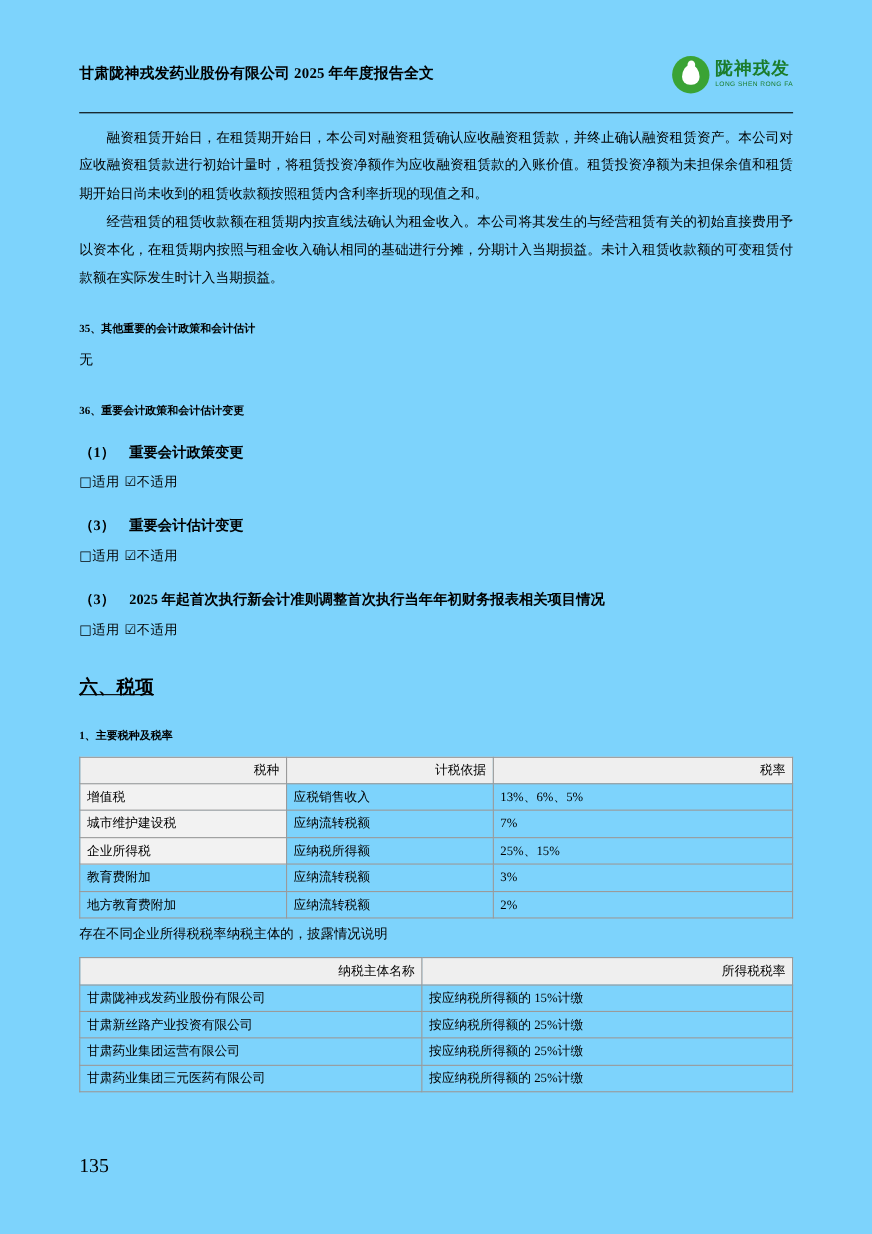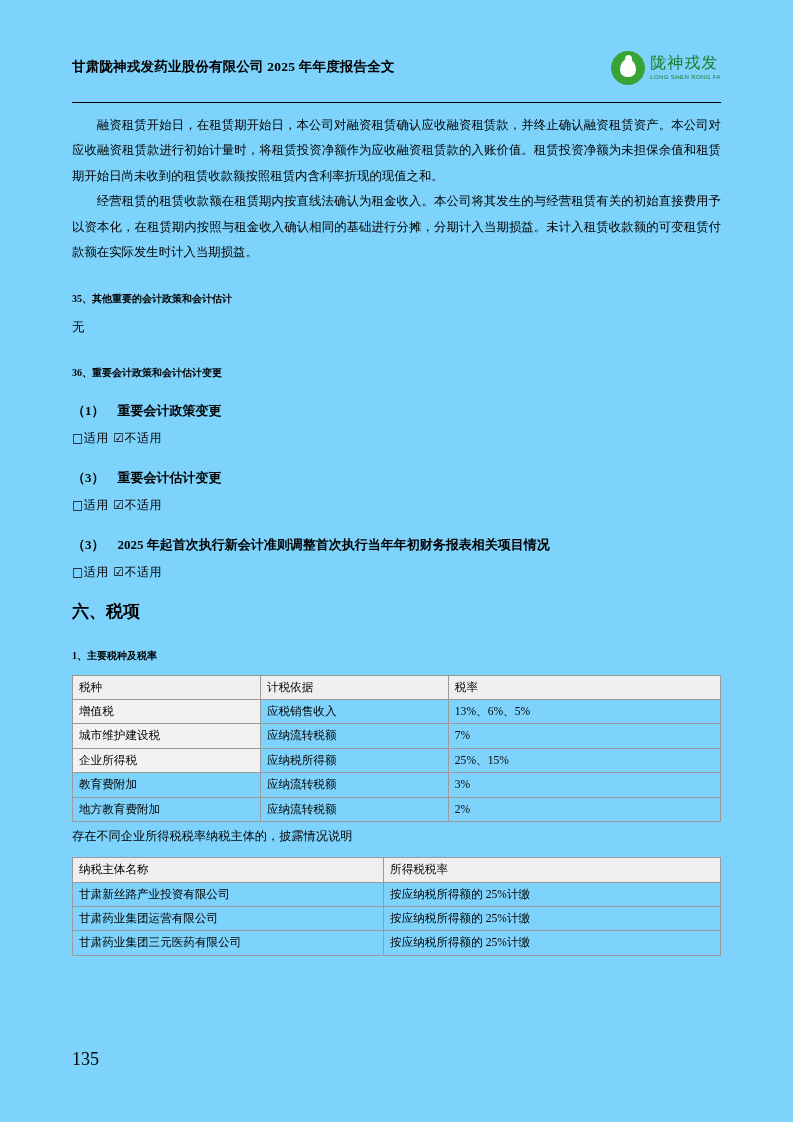--- a/index.html
+++ b/index.html
@@ -74,21 +74,21 @@
     border-radius: 50%;
   }
   .logo-text {
     display: flex;
     flex-direction: column;
     justify-content: center;
     line-height: 1.05;
   }
   .logo-cn {
     font-size: 16px;
-    font-weight: normal;
+    font-weight: bold;
     color: #1b7c2c;
     letter-spacing: 1px;
     font-family: "Liberation Serif", serif;
   }
   .logo-en {
     font-size: 6px;
     color: #1b7c2c;
     letter-spacing: 0.4px;
     font-family: "Liberation Sans", sans-serif;
     margin-top: 2px;
@@ -109,21 +109,22 @@
   }
   .para.first { margin-top: 10px; }
 
   h2.section {
     font-size: 10px;
     font-weight: bold;
     margin: 26px 0 0 0;
   }
   h2.section.big {
     font-size: 17px;
-    margin-top: 19px;
+    margin-top: 32px;
+    text-decoration: underline;
   }
   h3.subsec {
     font-size: 13px;
     font-weight: bold;
     margin: 22px 0 0 0;
   }
 
   .plain {
     font-size: 12.4px;
     line-height: 2.1;
@@ -147,21 +148,21 @@
     font-size: 11.6px;
   }
   table.doc th, table.doc td {
     border: 1px solid #9a9a9a;
     padding: 3px 6px;
     line-height: 1.5;
     vertical-align: middle;
   }
   table.doc th {
     background: #efefef;
-    text-align: left;
+    text-align: right;
     font-weight: normal;
   }
   table.doc td.alt { background: #f2f2f2; }
   .tbl-note {
     font-size: 12.2px;
     margin-top: 6px;
   }
   .page-number {
     position: absolute;
     left: 72px;
@@ -248,20 +249,24 @@
 
   <table class="doc" style="margin-top:6px">
     <thead>
       <tr>
         <th style="width:48%">纳税主体名称</th>
         <th>所得税税率</th>
       </tr>
     </thead>
     <tbody>
       <tr>
+        <td>甘肃陇神戎发药业股份有限公司</td>
+        <td>按应纳税所得额的 15%计缴</td>
+      </tr>
+      <tr>
         <td>甘肃新丝路产业投资有限公司</td>
         <td>按应纳税所得额的 25%计缴</td>
       </tr>
       <tr>
         <td>甘肃药业集团运营有限公司</td>
         <td>按应纳税所得额的 25%计缴</td>
       </tr>
       <tr>
         <td>甘肃药业集团三元医药有限公司</td>
         <td>按应纳税所得额的 25%计缴</td>

